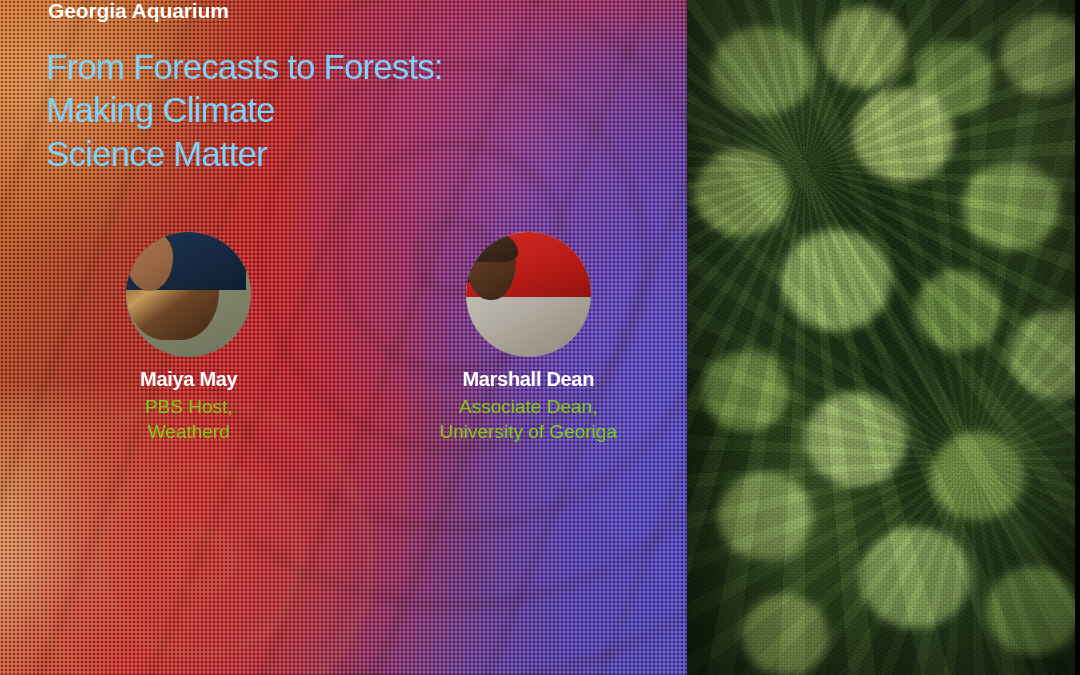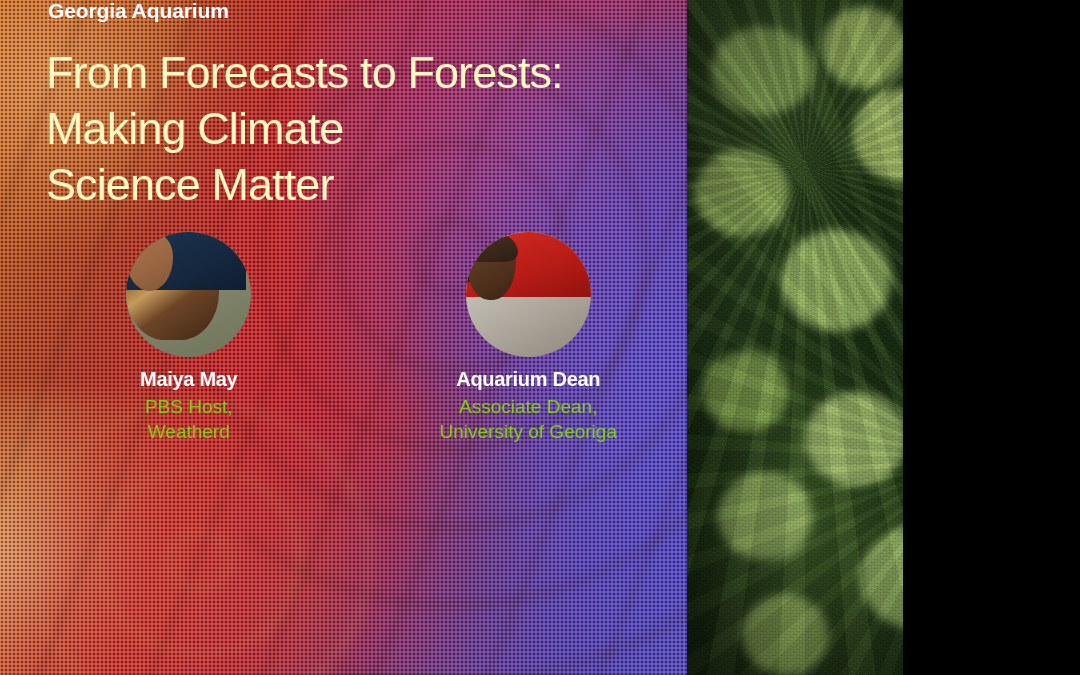--- a/index.html
+++ b/index.html
@@ -5,21 +5,21 @@
 <style>
   html, body {
     margin: 0;
     padding: 0;
     background: #000;
   }
   * { box-sizing: border-box; }
 
   .poster {
     position: relative;
-    width: 903px;
+    width: 1075px;
     height: 675px;
     overflow: hidden;
     font-family: "Liberation Sans", sans-serif;
     background: #1a1208;
   }
 
   
   .left-panel {
     position: absolute;
     left: 0; top: 0;
@@ -237,22 +237,22 @@
     font-weight: 700;
     letter-spacing: -0.1px;
     line-height: 1.25;
     z-index: 40;
     white-space: nowrap;
   }
   .headline {
     position: absolute;
     left: 46px; top: 45px;
     width: 600px;
-    color: #fef9c3;
-    font-size: 45px;
+    color: #7dd3fc;
+    font-size: 35px;
     font-weight: 500;
     line-height: 1.24;
     letter-spacing: -0.9px;
     z-index: 40;
     white-space: pre-line;
   }
 
   
   .speakers {
     position: absolute;
@@ -518,21 +518,21 @@
 
       <div class="speaker col-2">
         <div class="avatar">
           <div class="ph p2-bg"></div>
           <div class="ph p2-window"></div>
           <div class="ph p2-jacket"></div>
           <div class="ph p2-turtle"></div>
           <div class="ph p2-head"></div>
           <div class="ph p2-hair"></div>
         </div>
-        <div class="sp-name">Aquarium Dean</div>
+        <div class="sp-name">Marshall Dean</div>
         <div class="sp-role">Associate Dean,
 University of Georiga</div>
       </div>
 
     </div>
 
     <div class="speaker-row row-2">
 
 
 

